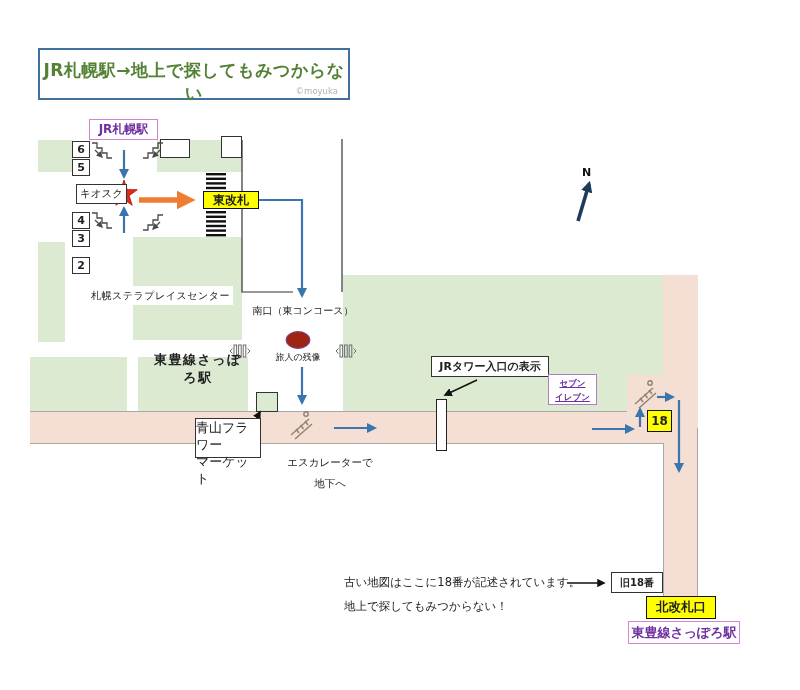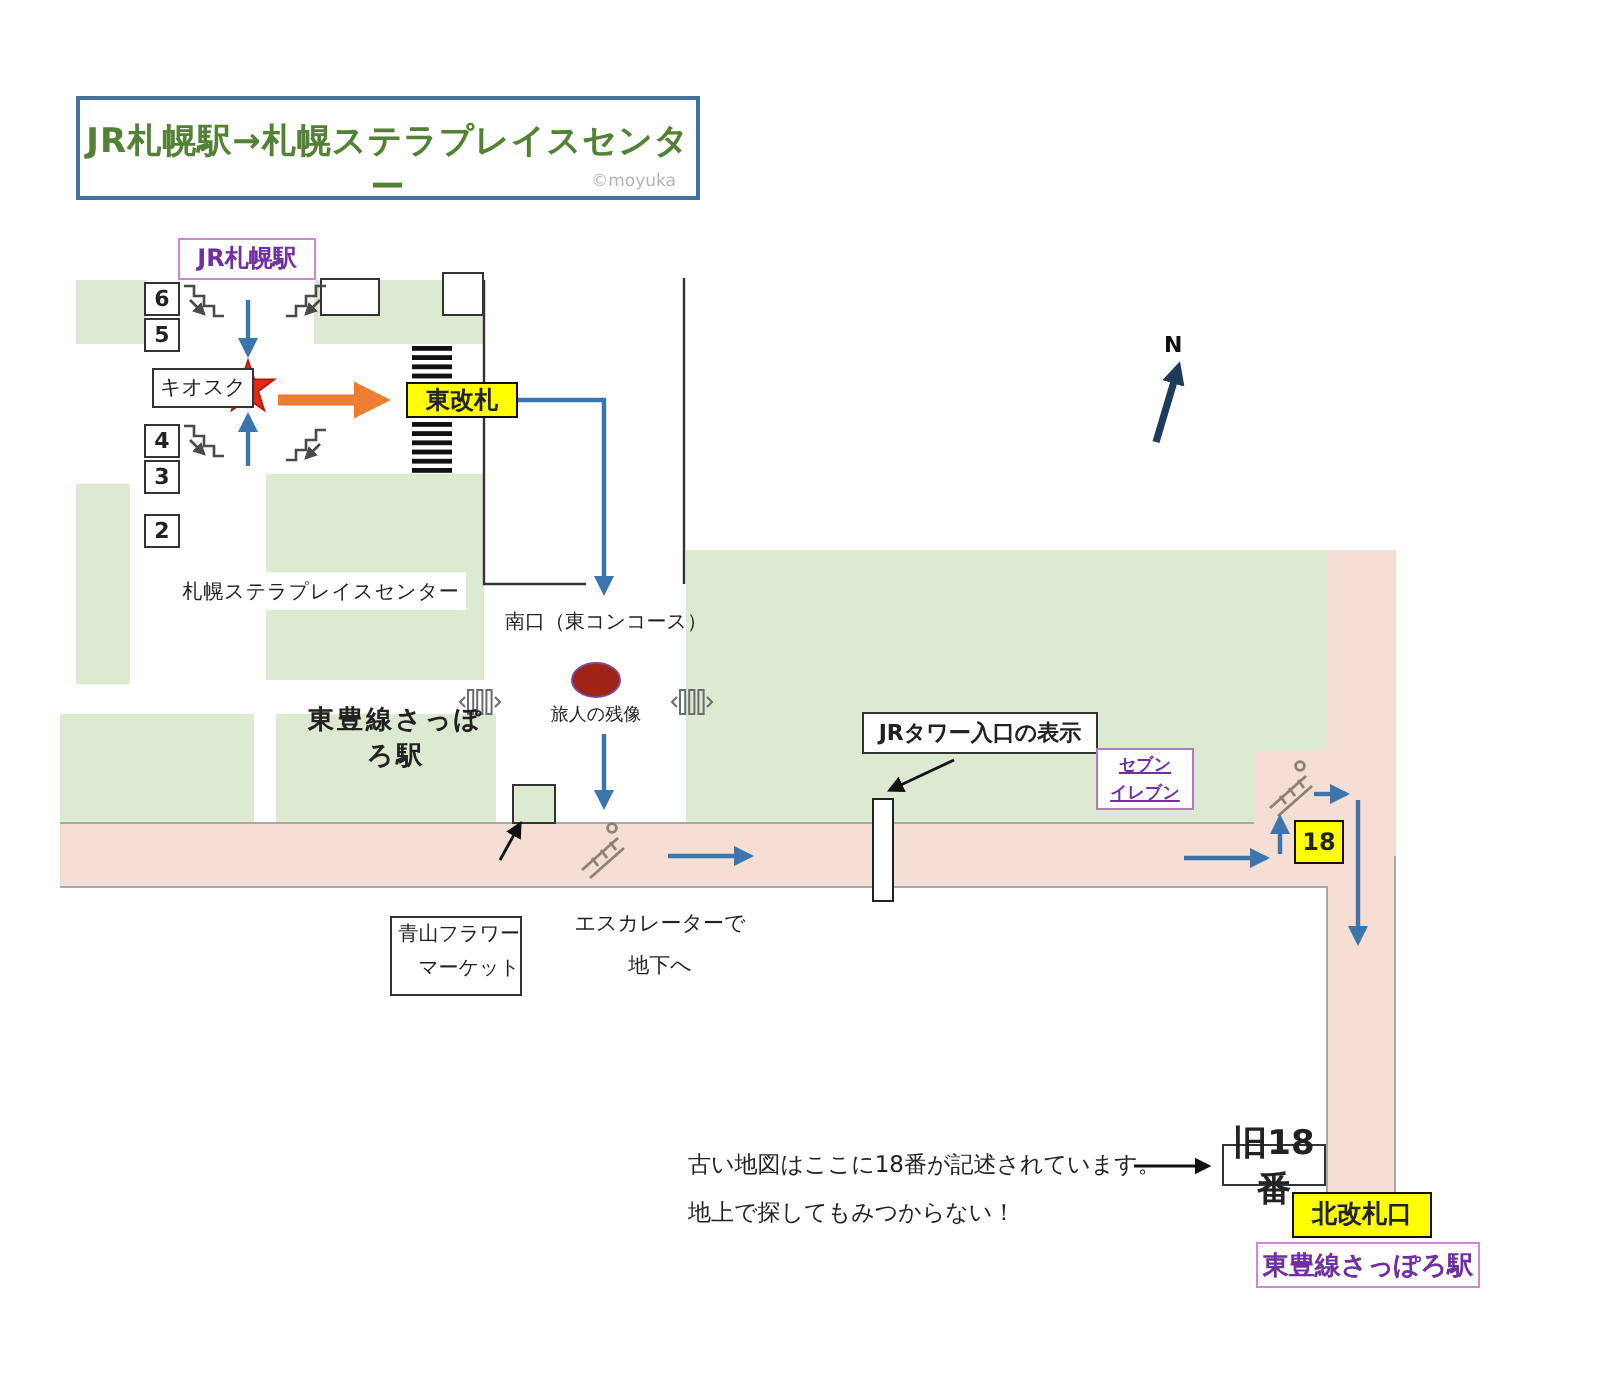--- a/index.html
+++ b/index.html
@@ -157,21 +157,21 @@
     <g stroke="#111" stroke-width="1.4" fill="none">
       <path d="M567,583 H604" marker-end="url(#mk)"></path>
       <path d="M477,380 L445,395" marker-end="url(#mk)"></path>
       <path d="M250,430 L260,412" marker-end="url(#mk)"></path>
     </g>
 
     <path d="M578,221 L589,184" stroke="#1f3b5c" stroke-width="3.6" fill="none" marker-end="url(#mn)"></path>
   </svg>
 
   <div id="titleBox">
-    <div id="titleText">JR札幌駅→札幌ステラプレイスセンター</div>
+    <div id="titleText">JR札幌駅→地上で探してもみつからない</div>
     <div id="credit">©moyuka</div>
   </div>
 
   <div class="lbl purpleText" style="left:89px;top:119px;width:69px;height:21px;border:1.5px solid #cf86cf;background:#fff;font-size:12px;">JR札幌駅</div>
 
   <div class="lbl boxed" style="left:72px;top:141px;width:18px;height:17px;font-size:11px;font-weight:bold;">6</div>
   <div class="lbl boxed" style="left:72px;top:159px;width:18px;height:17px;font-size:11px;font-weight:bold;">5</div>
   <div class="lbl boxed" style="left:72px;top:212px;width:18px;height:17px;font-size:11px;font-weight:bold;">4</div>
   <div class="lbl boxed" style="left:72px;top:230px;width:18px;height:17px;font-size:11px;font-weight:bold;">3</div>
   <div class="lbl boxed" style="left:72px;top:257px;width:18px;height:17px;font-size:11px;font-weight:bold;">2</div>
@@ -181,40 +181,40 @@
   <div class="lbl yellow" style="left:203px;top:191px;width:56px;height:18px;font-size:12px;">東改札</div>
 
   <div class="lbl" style="left:88px;top:286px;width:145px;height:19px;background:#fff;font-size:10px;letter-spacing:.5px;">札幌ステラプレイスセンター</div>
 
   <div class="lbl" style="left:248px;top:303px;width:110px;height:16px;font-size:10px;">南口（東コンコース）</div>
 
   <div class="lbl" style="left:270px;top:351px;width:56px;height:12px;font-size:9px;">旅人の残像</div>
 
   <div class="lbl" style="left:152px;top:360px;width:92px;height:18px;font-size:13px;font-weight:bold;letter-spacing:1.5px;">東豊線さっぽろ駅</div>
 
-  <div class="abs boxed" style="left:195px;top:418px;width:64px;height:38px;font-size:10px;text-align:right;line-height:17px;margin-top:40px;">
+  <div class="abs boxed" style="left:195px;top:418px;width:64px;height:38px;font-size:13px;text-align:left;line-height:17px;">
     <div>青山フラワー</div>
     <div>マーケット</div>
   </div>
 
   <div class="abs" style="left:270px;top:452px;width:120px;font-size:10.5px;text-align:center;line-height:21px;">
     <div>エスカレーターで</div>
     <div>地下へ</div>
   </div>
 
   <div class="lbl boxed" style="left:431px;top:356px;width:118px;height:21px;font-size:11px;font-weight:bold;">JRタワー入口の表示</div>
 
   <div class="abs" style="left:548px;top:374px;width:49px;height:31px;background:#fff;border:1px solid #b27bc4;box-sizing:border-box;font-size:8.5px;font-weight:bold;color:#7030a0;text-align:center;line-height:14px;padding-top:1px;text-decoration:underline;">
     <div>セブン</div>
     <div>イレブン</div>
   </div>
 
   <div class="lbl yellow" style="left:647px;top:410px;width:25px;height:22px;font-size:12px;">18</div>
 
-  <div class="lbl boxed" style="left:611px;top:572px;width:52px;height:21px;font-size:17px;font-weight:600;">旧18番</div>
+  <div class="lbl boxed" style="left:611px;top:572px;width:52px;height:21px;font-size:10px;font-weight:600;">旧18番</div>
 
   <div class="abs" style="left:344px;top:575px;font-size:11.5px;">古い地図はここに18番が記述されています。</div>
   <div class="abs" style="left:344px;top:599px;font-size:11.5px;">地上で探してもみつからない！</div>
 
   <div class="lbl yellow" style="left:646px;top:596px;width:70px;height:23px;font-size:12.5px;">北改札口</div>
 
   <div class="lbl purpleText" style="left:628px;top:621px;width:112px;height:23px;border:1.5px solid #d583d5;background:#fff;font-size:13px;">東豊線さっぽろ駅</div>
 
   <div class="abs" style="left:582px;top:166px;font-size:11px;font-weight:bold;color:#111;">N</div>
 

